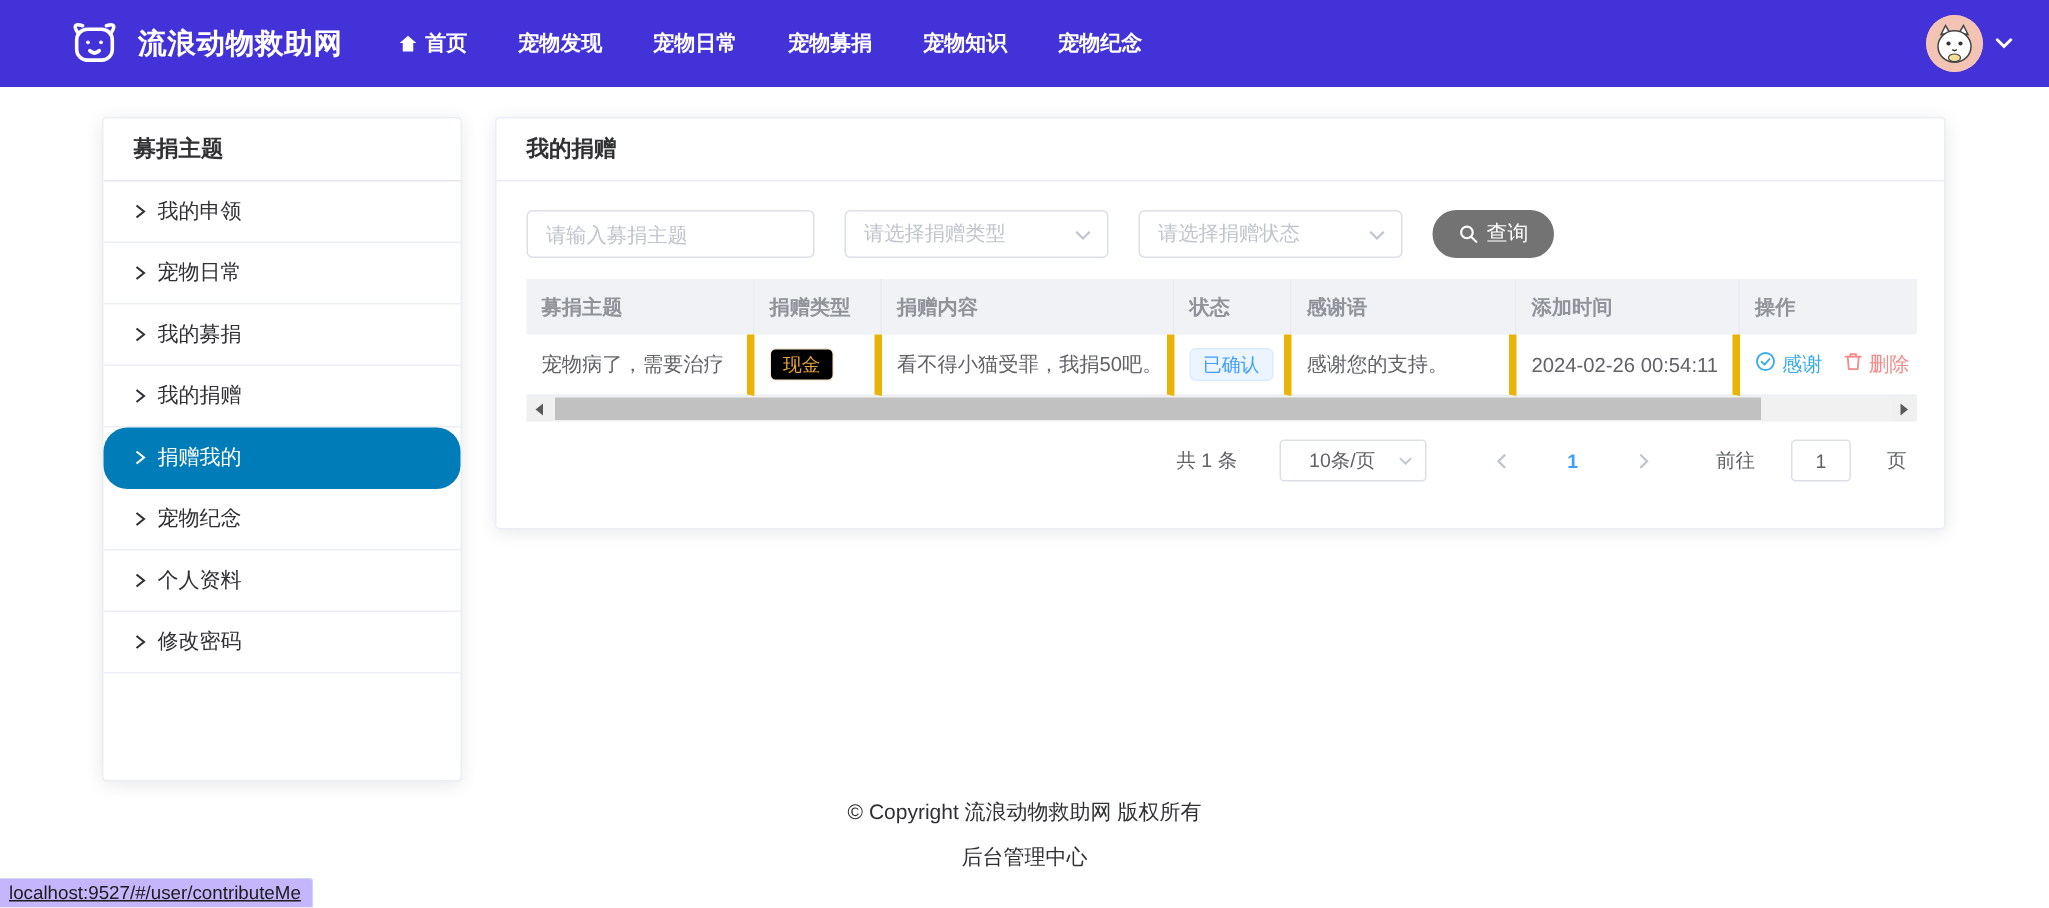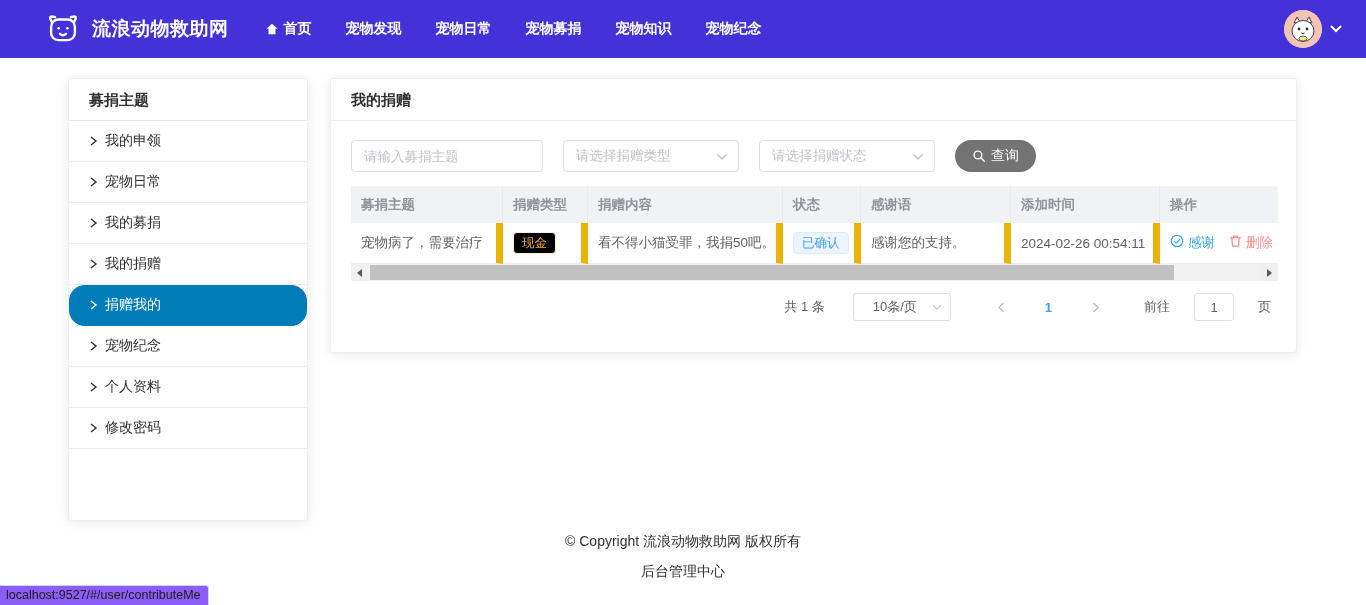--- a/index.html
+++ b/index.html
@@ -77,21 +77,21 @@
   
   .table { margin:14px 20px 0 20px; width:927px; font-size:13.5px; }
   .t-row { display:flex; }
   .t-head .t-cell {
     background:#f0f2f6; color:#909399; font-weight:700; height:37px;
     border-right:1px solid #e7eaf0;
   }
   .t-head .t-cell:last-child { border-right:none; }
   .t-body .t-cell {
     height:41px; color:#606266; border-bottom:1px solid #ebeef5;
-    border-right:7px solid #eab308;
+    border-right:5px solid #eab308;
   }
   .t-body .t-cell:last-child { border-right:none; }
   .t-cell { display:flex; align-items:center; padding:0 10px; overflow:hidden; white-space:nowrap; }
   .c0{width:152px;} .c1{width:85px;} .c2{width:195px;} .c3{width:78px;}
   .c4{width:150px;} .c5{width:149px;} .c6{width:118px;}
   .tag { display:inline-block; height:22px; line-height:21px; padding:0 8px; font-size:12.5px; border-radius:4px; }
   .tag-cash { color:#e6a23c; background:#000000; border:1px solid #faecd8; }
   .tag-status { color:#409eff; background:#ecf5ff; border:1px solid #d9ecff; }
   .op-link { display:flex; gap:4px; cursor:pointer; font-size:13.5px; }
   .op-thank { color:#3aabe8; margin-right:14px; }
@@ -125,22 +125,22 @@
     font-size:13px; color:#606266; outline:none; margin-right:8px;
     font-family:"Liberation Sans","DejaVu Sans",sans-serif;
   }
 
   
   .footer-line1 { position:absolute; left:0; width:100%; top:533px; text-align:center; font-size:14px; color:#303133; }
   .footer-line2 { position:absolute; left:0; width:100%; top:563px; text-align:center; font-size:14px; color:#303133; cursor:pointer; }
 
   
   .status-url {
-    position:absolute; left:0; bottom:0; background:#8b5cf6; border:1px solid #cdd8ec; border-left:none; border-bottom:none;
-    border-top-right-radius:3px; padding:2px 7px 3px 6px; font-size:12.5px; color:#1c1c1c;
+    position:absolute; left:0; bottom:0; background:#c4b5fd; border:1px solid #cdd8ec; border-left:none; border-bottom:none;
+    border-top-right-radius:3px; padding:2px 7px 3px 6px; font-size:12.5px; color:#1c1c1c;text-decoration:underline;
   }
 </style>
 </head>
 <body>
 
 <div class="page">
 
   <div class="navbar">
     <div class="brand">
       <span class="brand-logo">

